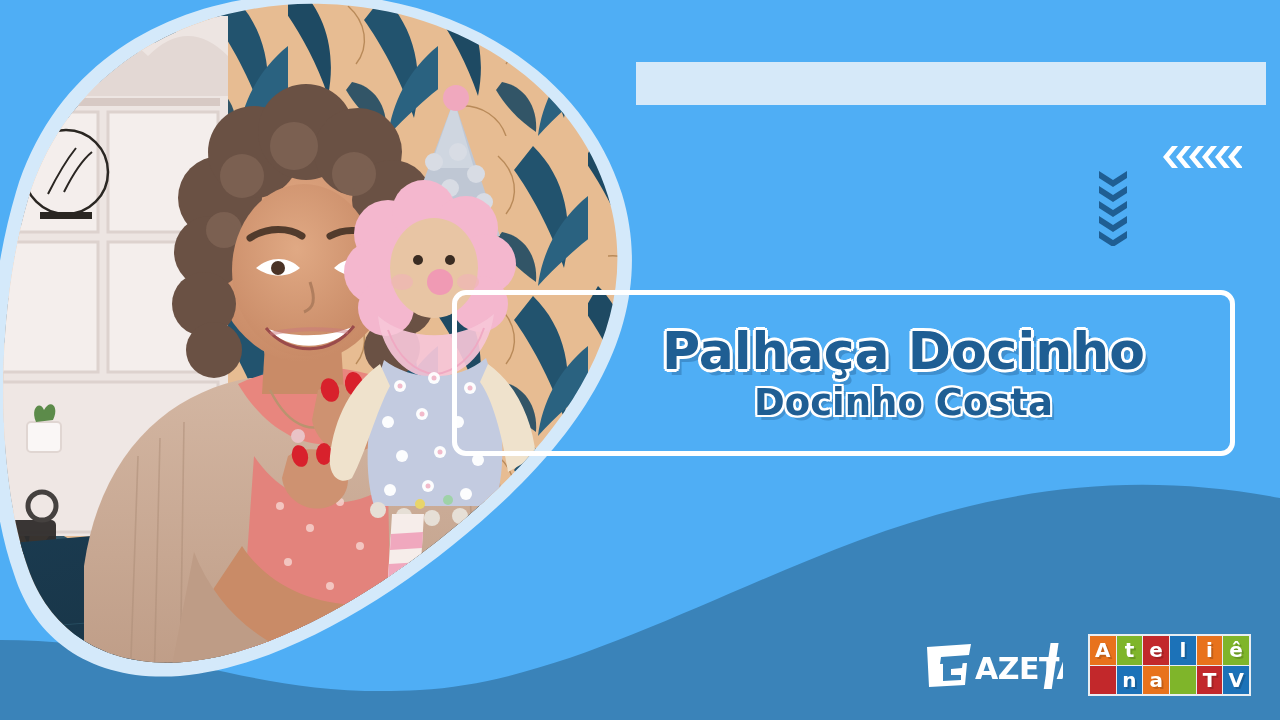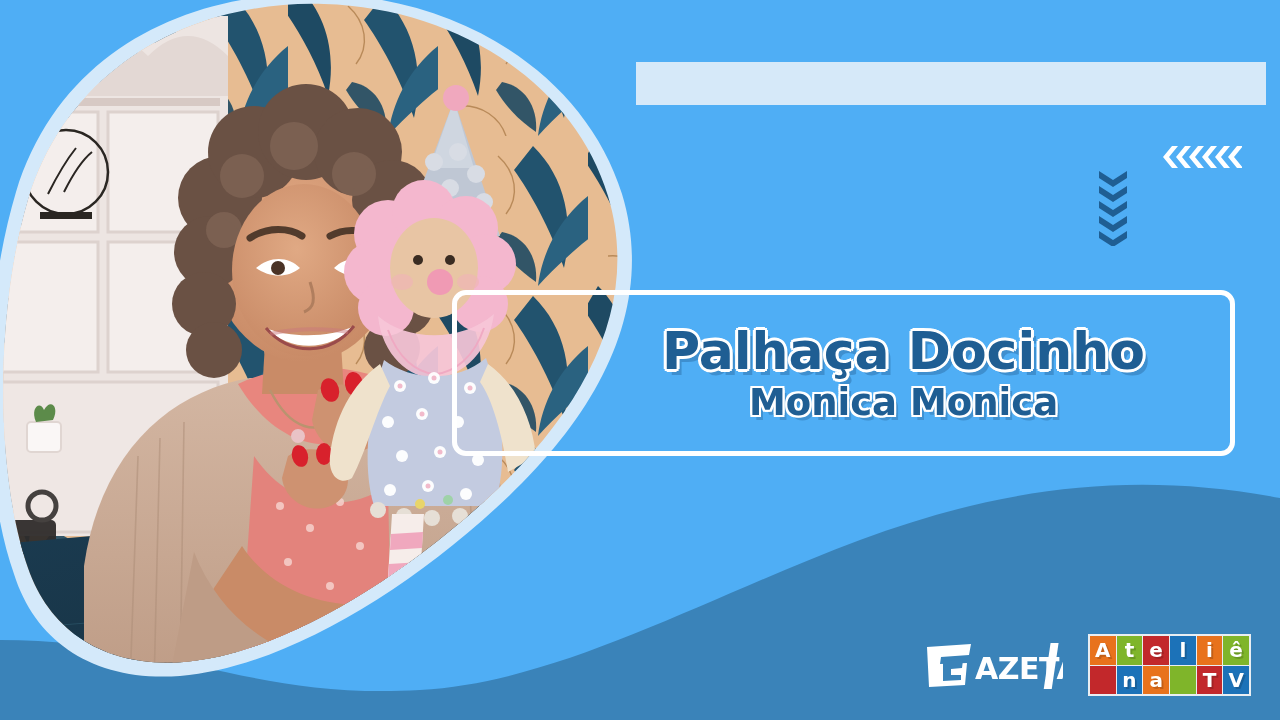--- a/index.html
+++ b/index.html
@@ -498,21 +498,21 @@
         <path d="M2 31 L16 40 L30 31 L30 38 L16 47 L2 38 Z"></path>
         <path d="M2 46 L16 55 L30 46 L30 53 L16 62 L2 53 Z"></path>
         <path d="M2 61 L16 70 L30 61 L30 68 L16 77 L2 68 Z"></path>
       </g>
     </svg>
   </div>
 
   <div class="name-frame"></div>
   <div class="name-inner">
     <div class="name-title">Palhaça Docinho</div>
-    <div class="name-sub">Monica Monica</div>
+    <div class="name-sub">Docinho Costa</div>
   </div>
 
   <div class="logo-gazeta">
     <svg viewBox="0 0 138 52">
       <g fill="#FFFFFF">
 
         <path d="M2 8 L46 5 L44 16 L16 18 L15 25 L42 24 L40 46 L4 48 Z"></path>
 
         <path d="M18 22 L38 21 L37 29 L26 30 L26 36 L36 36 L36 41 L18 42 Z" fill="#3A83B9"></path>
 

